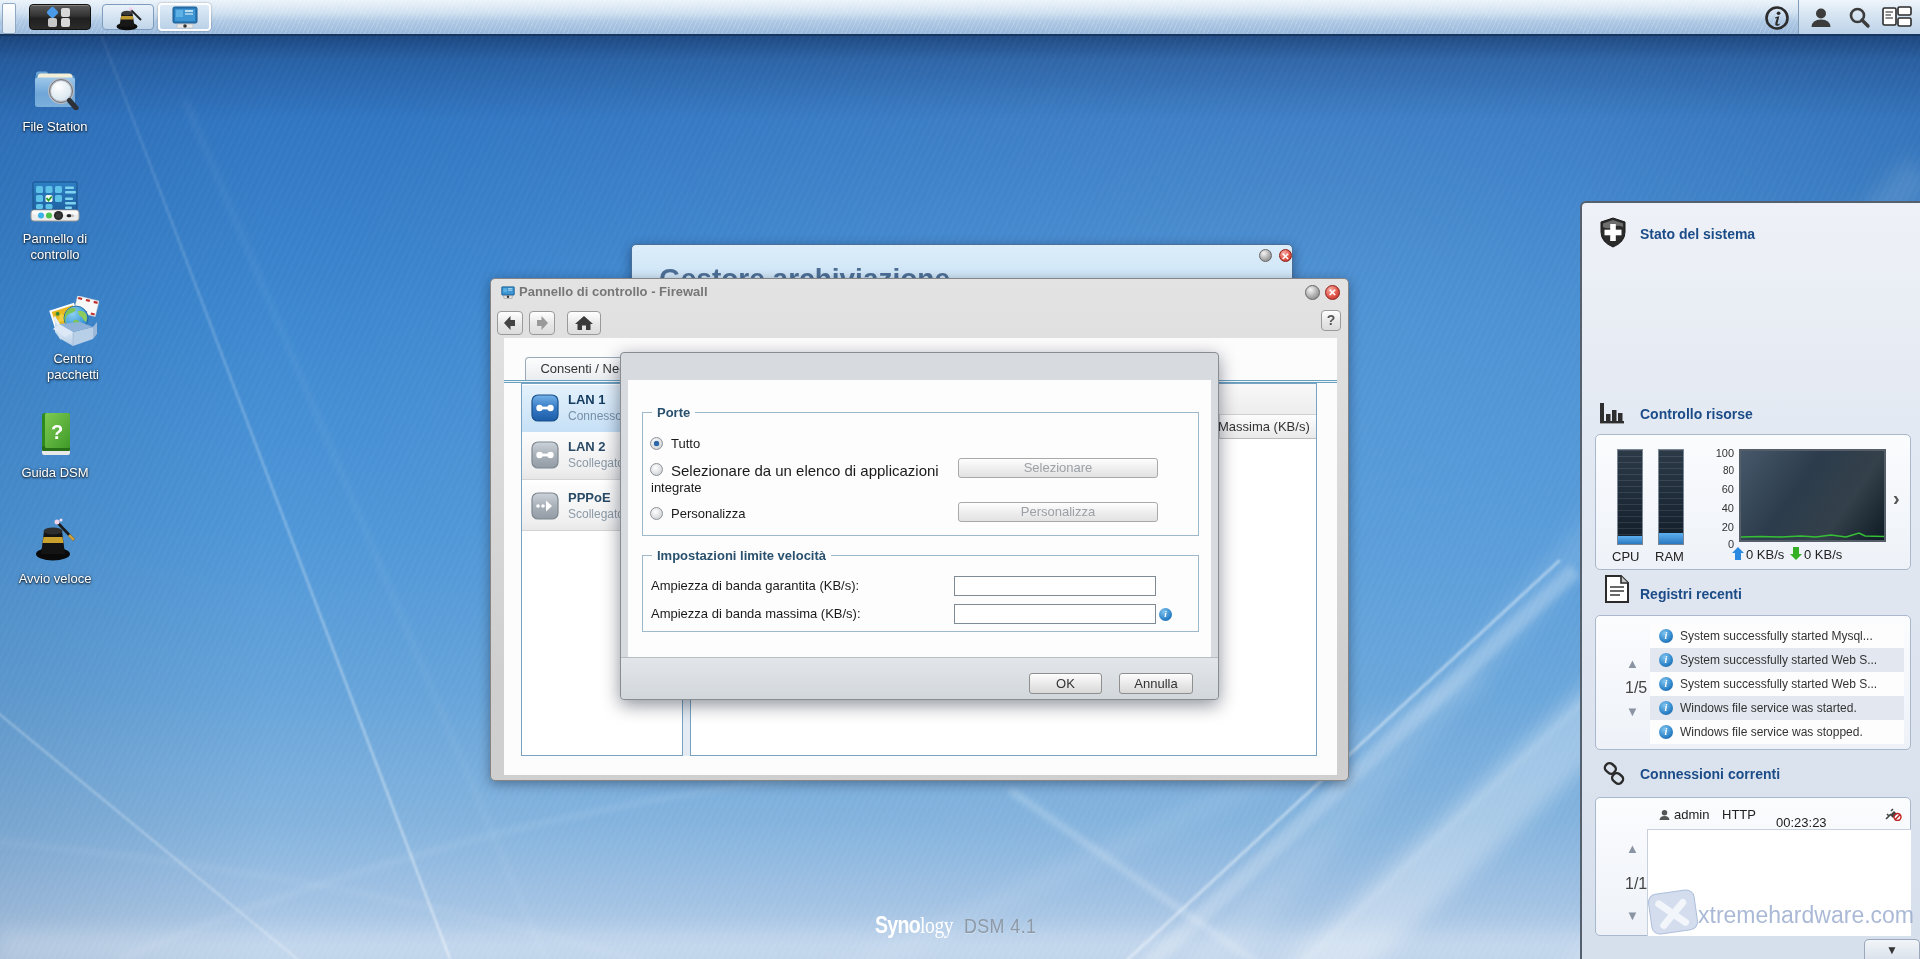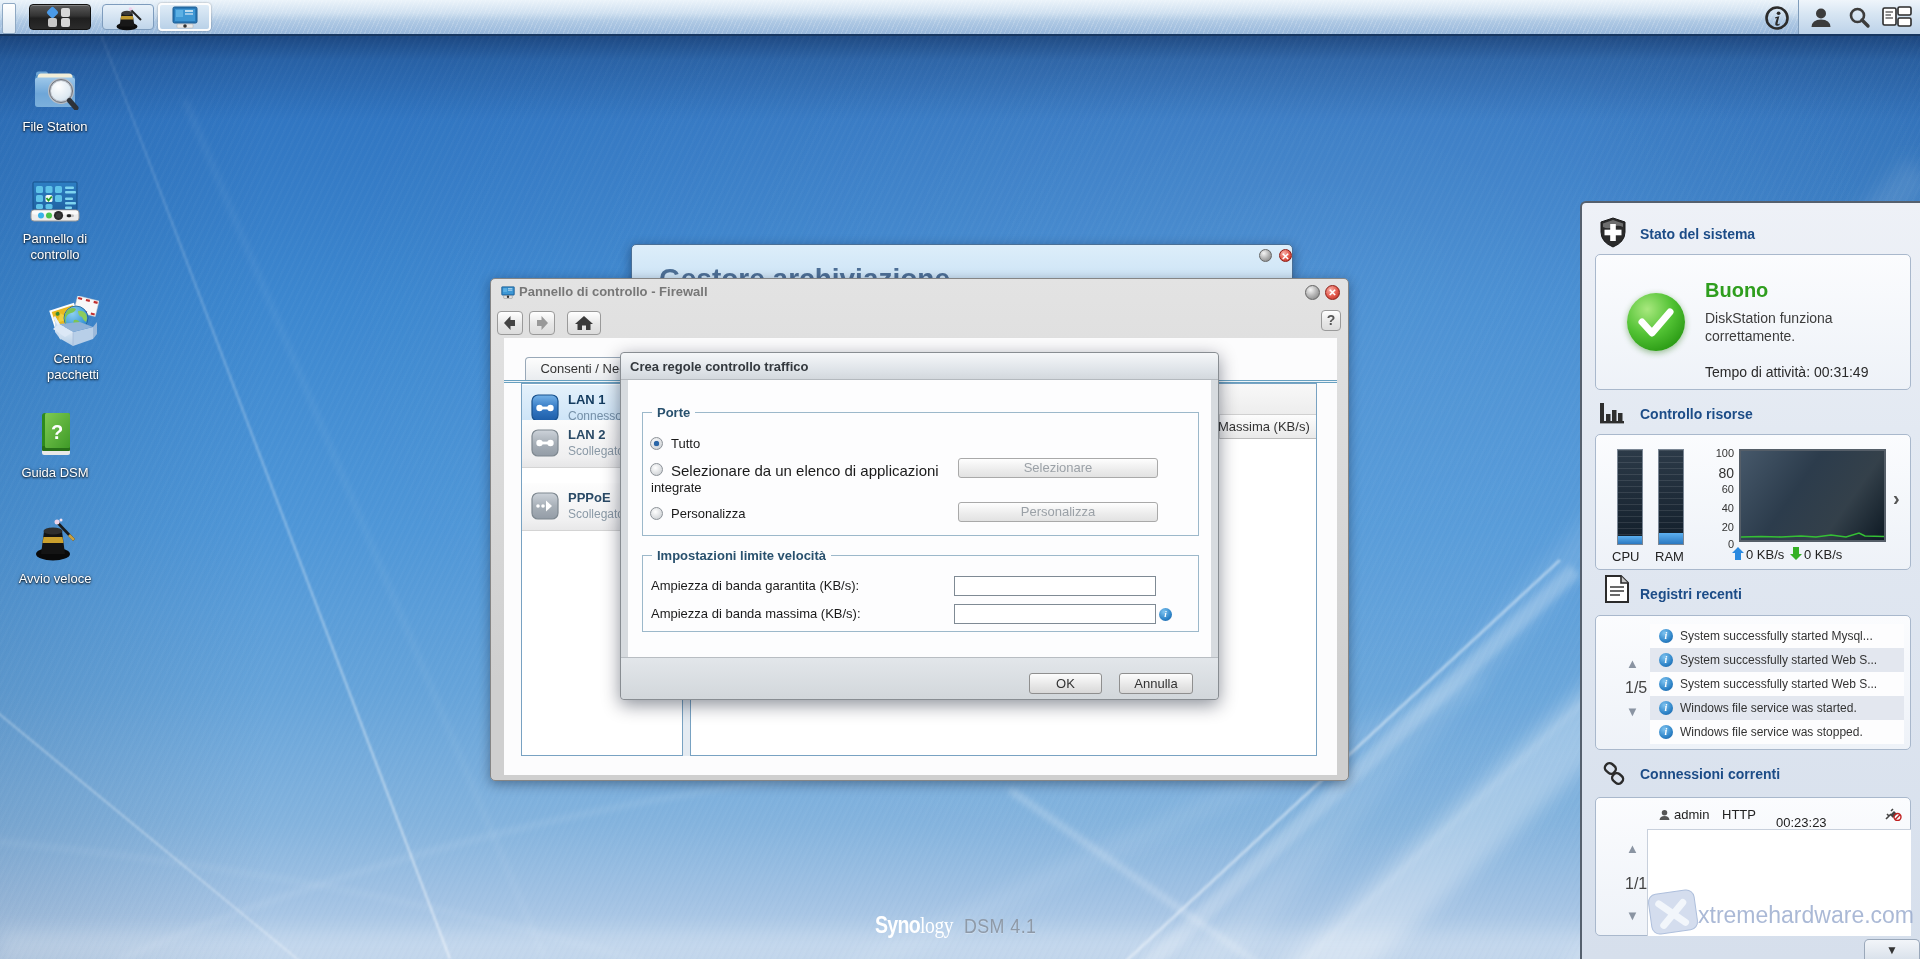--- a/index.html
+++ b/index.html
@@ -343,21 +343,21 @@
                 <stop offset="1" stop-color="#1d5da8"></stop>
               </linearGradient>
             </defs>
           <circle cx="8.5" cy="14" r="3.2" fill="#fff"></circle>
             <circle cx="19.5" cy="14" r="3.2" fill="#fff"></circle>
             <rect x="8.5" y="12.6" width="11" height="2.8" fill="#fff"></rect>
         </svg>
         <div class="abs" style="left:46px;top:7px;font-size:13px;font-weight:bold;color:#123a5e;">LAN 1</div>
         <div class="abs" style="left:46px;top:24px;font-size:12px;color:#7590a8;">Connesso</div>
       </div>
-      <div class="abs" style="left:0;top:36px;width:160px;height:48px;background:linear-gradient(180deg,#fcfcfc 0%,#efeff0 80%,#e6e6e7 100%);border-bottom:1px solid #d4d4d4;">
+      <div class="abs" style="left:0;top:48px;width:160px;height:48px;background:linear-gradient(180deg,#fcfcfc 0%,#efeff0 80%,#e6e6e7 100%);border-bottom:1px solid #d4d4d4;">
         <svg width="28" height="28" viewBox="0 0 28 28" style="position:absolute;left:9px;top:9px">
           <rect x="1" y="1" width="26" height="26" rx="6" fill="url(#lan2g)" stroke="#7e8890" stroke-width="1.2"></rect>
           <defs>
               <linearGradient id="lan2g" x1="0" y1="0" x2="0" y2="1">
                 <stop offset="0" stop-color="#cdd3da"></stop>
                 <stop offset=".5" stop-color="#a8b0b8"></stop>
                 <stop offset="1" stop-color="#939ca6"></stop>
               </linearGradient>
             </defs>
           <circle cx="8.5" cy="14" r="3.2" fill="#fff"></circle>
@@ -385,23 +385,20 @@
       <div class="abs" style="left:0;top:0;width:625px;height:31px;background:linear-gradient(180deg,#f8f8f8,#ededed);border-bottom:1px solid #d0d0d0;"></div>
       <div class="abs" style="left:0;top:31px;width:625px;height:24px;background:linear-gradient(180deg,#fdfdfd,#e9e9e9);border-bottom:1px solid #bbb;">
         <div class="abs" style="left:528px;top:0;width:1px;height:24px;background:#ccc;"></div>
         <div class="abs" style="left:527px;top:4px;font-size:13px;color:#333;">Massima (KB/s)</div>
       </div>
     </div>
   </div>
 </div>
 
 <div class="abs" style="left:620px;top:352px;width:599px;height:348px;background:#d7dbdf;border:1px solid #888d92;border-radius:4px;box-shadow:0 5px 18px rgba(0,10,30,.45);">
-  <div class="abs" style="left:0;top:0;width:597px;height:27px;background:linear-gradient(180deg,#f5f7f9,#dde2e7 70%,#d3d8dd);border-bottom:1px solid #b4b9be;border-radius:4px 4px 0 0;">
-    <div class="abs" style="left:9px;top:6px;font-size:13px;font-weight:bold;color:#33383d;">Crea regole controllo traffico</div>
-  </div>
   <div class="abs" style="left:7px;top:27px;width:583px;height:277px;background:#fdfdfe;">
 
     <div class="abs" style="left:14px;top:32px;width:557px;height:124px;border:1px solid #9cb8ca;"></div>
     <div class="abs" style="left:24px;top:25px;background:#fdfdfe;padding:0 5px;font-size:13px;font-weight:bold;color:#29516e;">Porte</div>
     <div class="radio sel" style="left:22px;top:57px;"></div>
     <div class="abs" style="left:43px;top:56px;font-size:13px;color:#1a1a1a;">Tutto</div>
     <div class="radio" style="left:22px;top:83px;"></div>
     <div class="abs" style="left:43px;top:82px;font-size:15px;color:#1a1a1a;">Selezionare da un elenco di applicazioni</div>
     <div class="abs" style="left:23px;top:100px;font-size:13px;color:#1a1a1a;">integrate</div>
     <div class="radio" style="left:22px;top:127px;"></div>
@@ -430,49 +427,40 @@
 
 <div id="sidebar">
 
   <svg width="26" height="31" viewBox="0 0 26 31" style="position:absolute;left:18px;top:14px;">
     <path d="M13 1 L25 5 L25 15 Q25 25 13 30 Q1 25 1 15 L1 5 Z" fill="#2b2b2b" stroke="#1a1a1a" stroke-width="1"></path>
     <path d="M13 3 L23 6.4 L23 10 Q18 7.5 13 10 Q8 12.5 3 10 L3 6.4 Z" fill="#6e6e6e"></path>
     <rect x="10.2" y="7" width="5.6" height="17" fill="#fff"></rect>
     <rect x="4.5" y="12.7" width="17" height="5.6" fill="#fff"></rect>
   </svg>
   <div class="shead" style="left:58px;top:23px;">Stato del sistema</div>
-  <div class="sbox" style="left:13px;top:51px;width:316px;height:136px;">
-    <div class="abs" style="left:31px;top:38px;width:58px;height:58px;border-radius:50%;background:radial-gradient(circle at 35% 28%,#a8e87e,#52c234 45%,#2a9a14 80%,#1e7a0c);box-shadow:0 2px 6px rgba(40,120,20,.45);"></div>
-    <svg width="58" height="58" viewBox="0 0 58 58" style="position:absolute;left:31px;top:38px;">
-      <path d="M15 29 L25 40 L43 19" fill="none" stroke="#fff" stroke-width="7" stroke-linecap="round" stroke-linejoin="round"></path>
-    </svg>
-    <div class="abs" style="left:109px;top:24px;font-size:20px;font-weight:bold;color:#2f9e1e;">Buono</div>
-    <div class="abs" style="left:109px;top:54px;font-size:14px;color:#3c3c3c;line-height:18px;">DiskStation funziona<br>correttamente.</div>
-    <div class="abs" style="left:109px;top:109px;font-size:14px;color:#2a2a2a;">Tempo di attività: 00:31:49</div>
-  </div>
 
   <svg width="28" height="24" viewBox="0 0 28 24" style="position:absolute;left:17px;top:198px;">
     <rect x="1" y="2" width="4" height="20" fill="#2e2e2e"></rect>
     <rect x="7" y="13" width="4.5" height="8" fill="#2e2e2e"></rect>
     <rect x="13" y="9" width="4.5" height="12" fill="#2e2e2e"></rect>
     <rect x="19" y="12" width="4.5" height="9" fill="#2e2e2e"></rect>
     <rect x="1" y="20" width="24" height="2.4" fill="#2e2e2e"></rect>
   </svg>
   <div class="shead" style="left:58px;top:203px;">Controllo risorse</div>
   <div class="sbox" style="left:13px;top:231px;width:316px;height:136px;">
     <div class="abs" style="left:21px;top:14px;width:26px;height:96px;background:linear-gradient(180deg,#2c3a48,#121e2a);border:1px solid #7a8694;background-image:repeating-linear-gradient(180deg,rgba(255,255,255,.10) 0 1px,transparent 1px 6px),linear-gradient(180deg,#2c3a48,#121e2a);">
       <div class="abs" style="left:0;bottom:0;width:24px;height:8px;background:linear-gradient(180deg,#5cb0f0,#2a78c0);"></div>
     </div>
     <div class="abs" style="left:62px;top:14px;width:26px;height:96px;background:repeating-linear-gradient(180deg,rgba(255,255,255,.10) 0 1px,transparent 1px 6px),linear-gradient(180deg,#2c3a48,#121e2a);border:1px solid #7a8694;">
       <div class="abs" style="left:0;bottom:0;width:24px;height:11px;background:linear-gradient(180deg,#5cb0f0,#2a78c0);"></div>
     </div>
     <div class="abs" style="left:16px;top:114px;font-size:13px;color:#222;">CPU</div>
     <div class="abs" style="left:59px;top:114px;font-size:13px;color:#222;">RAM</div>
     <div class="abs" style="left:110px;top:12px;width:28px;text-align:right;font-size:11px;color:#333;">100</div>
-    <div class="abs" style="left:110px;top:30px;width:28px;text-align:right;font-size:14px;color:#333;">80</div>
+    <div class="abs" style="left:110px;top:30px;width:28px;text-align:right;font-size:10px;color:#333;">80</div>
     <div class="abs" style="left:110px;top:48px;width:28px;text-align:right;font-size:11px;color:#333;">60</div>
     <div class="abs" style="left:110px;top:67px;width:28px;text-align:right;font-size:11px;color:#333;">40</div>
     <div class="abs" style="left:110px;top:86px;width:28px;text-align:right;font-size:11px;color:#333;">20</div>
     <div class="abs" style="left:110px;top:103px;width:28px;text-align:right;font-size:11px;color:#333;">0</div>
     <div class="abs" style="left:143px;top:14px;width:147px;height:93px;background:linear-gradient(125deg,#46586a 0%,#2c3c4c 40%,#16242fDD 70%,#0e1a24 100%);border:2px solid #555e68;">
       <svg width="143" height="89" viewBox="0 0 143 89" style="position:absolute;left:0;top:0;">
         <path d="M0 86 L20 85.5 L40 86 L60 85 L75 86 L90 84 L105 86 L118 82 L124 85 L143 85.5" fill="none" stroke="#35c035" stroke-width="1.6"></path>
       </svg>
     </div>
     <div class="abs" style="left:297px;top:52px;font-size:20px;font-weight:bold;color:#555;">›</div>

